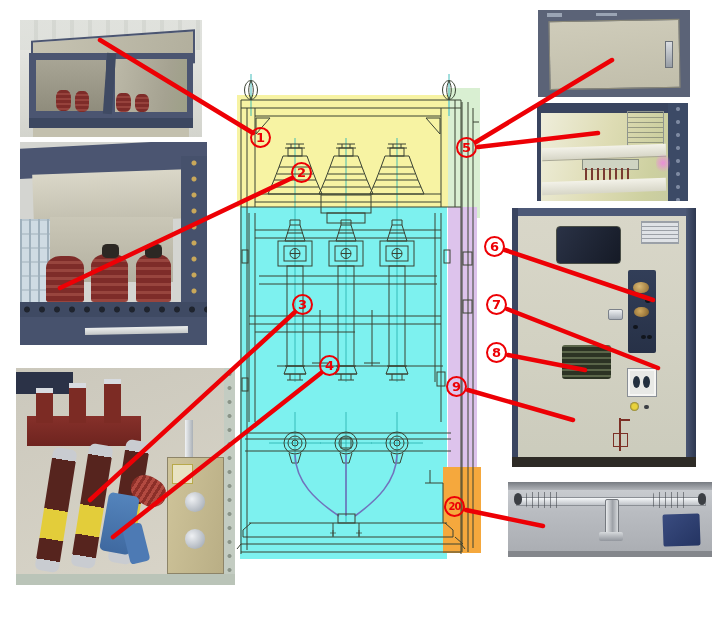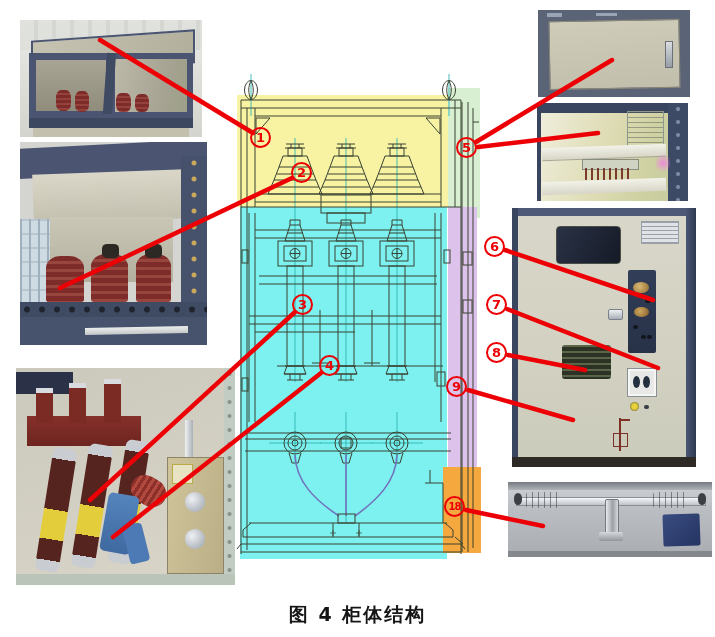--- a/index.html
+++ b/index.html
@@ -260,17 +260,16 @@
 
   <div class="callout" style="left:250px;top:127px;"><span>1</span></div>
   <div class="callout" style="left:291px;top:162px;"><span>2</span></div>
   <div class="callout" style="left:292px;top:294px;"><span>3</span></div>
   <div class="callout" style="left:319px;top:355px;"><span>4</span></div>
   <div class="callout" style="left:456px;top:137px;"><span>5</span></div>
   <div class="callout" style="left:484px;top:236px;"><span>6</span></div>
   <div class="callout" style="left:486px;top:294px;"><span>7</span></div>
   <div class="callout" style="left:486px;top:342px;"><span>8</span></div>
   <div class="callout" style="left:446px;top:376px;"><span>9</span></div>
-  <div class="callout c10" style="left:444px;top:496px;"><span>18</span></div>
-
-  <div class="caption">图 4 柜体结构</div>
+  <div class="callout c10" style="left:444px;top:496px;"><span>20</span></div>
+
 
 </div>
 
 </body></html>

